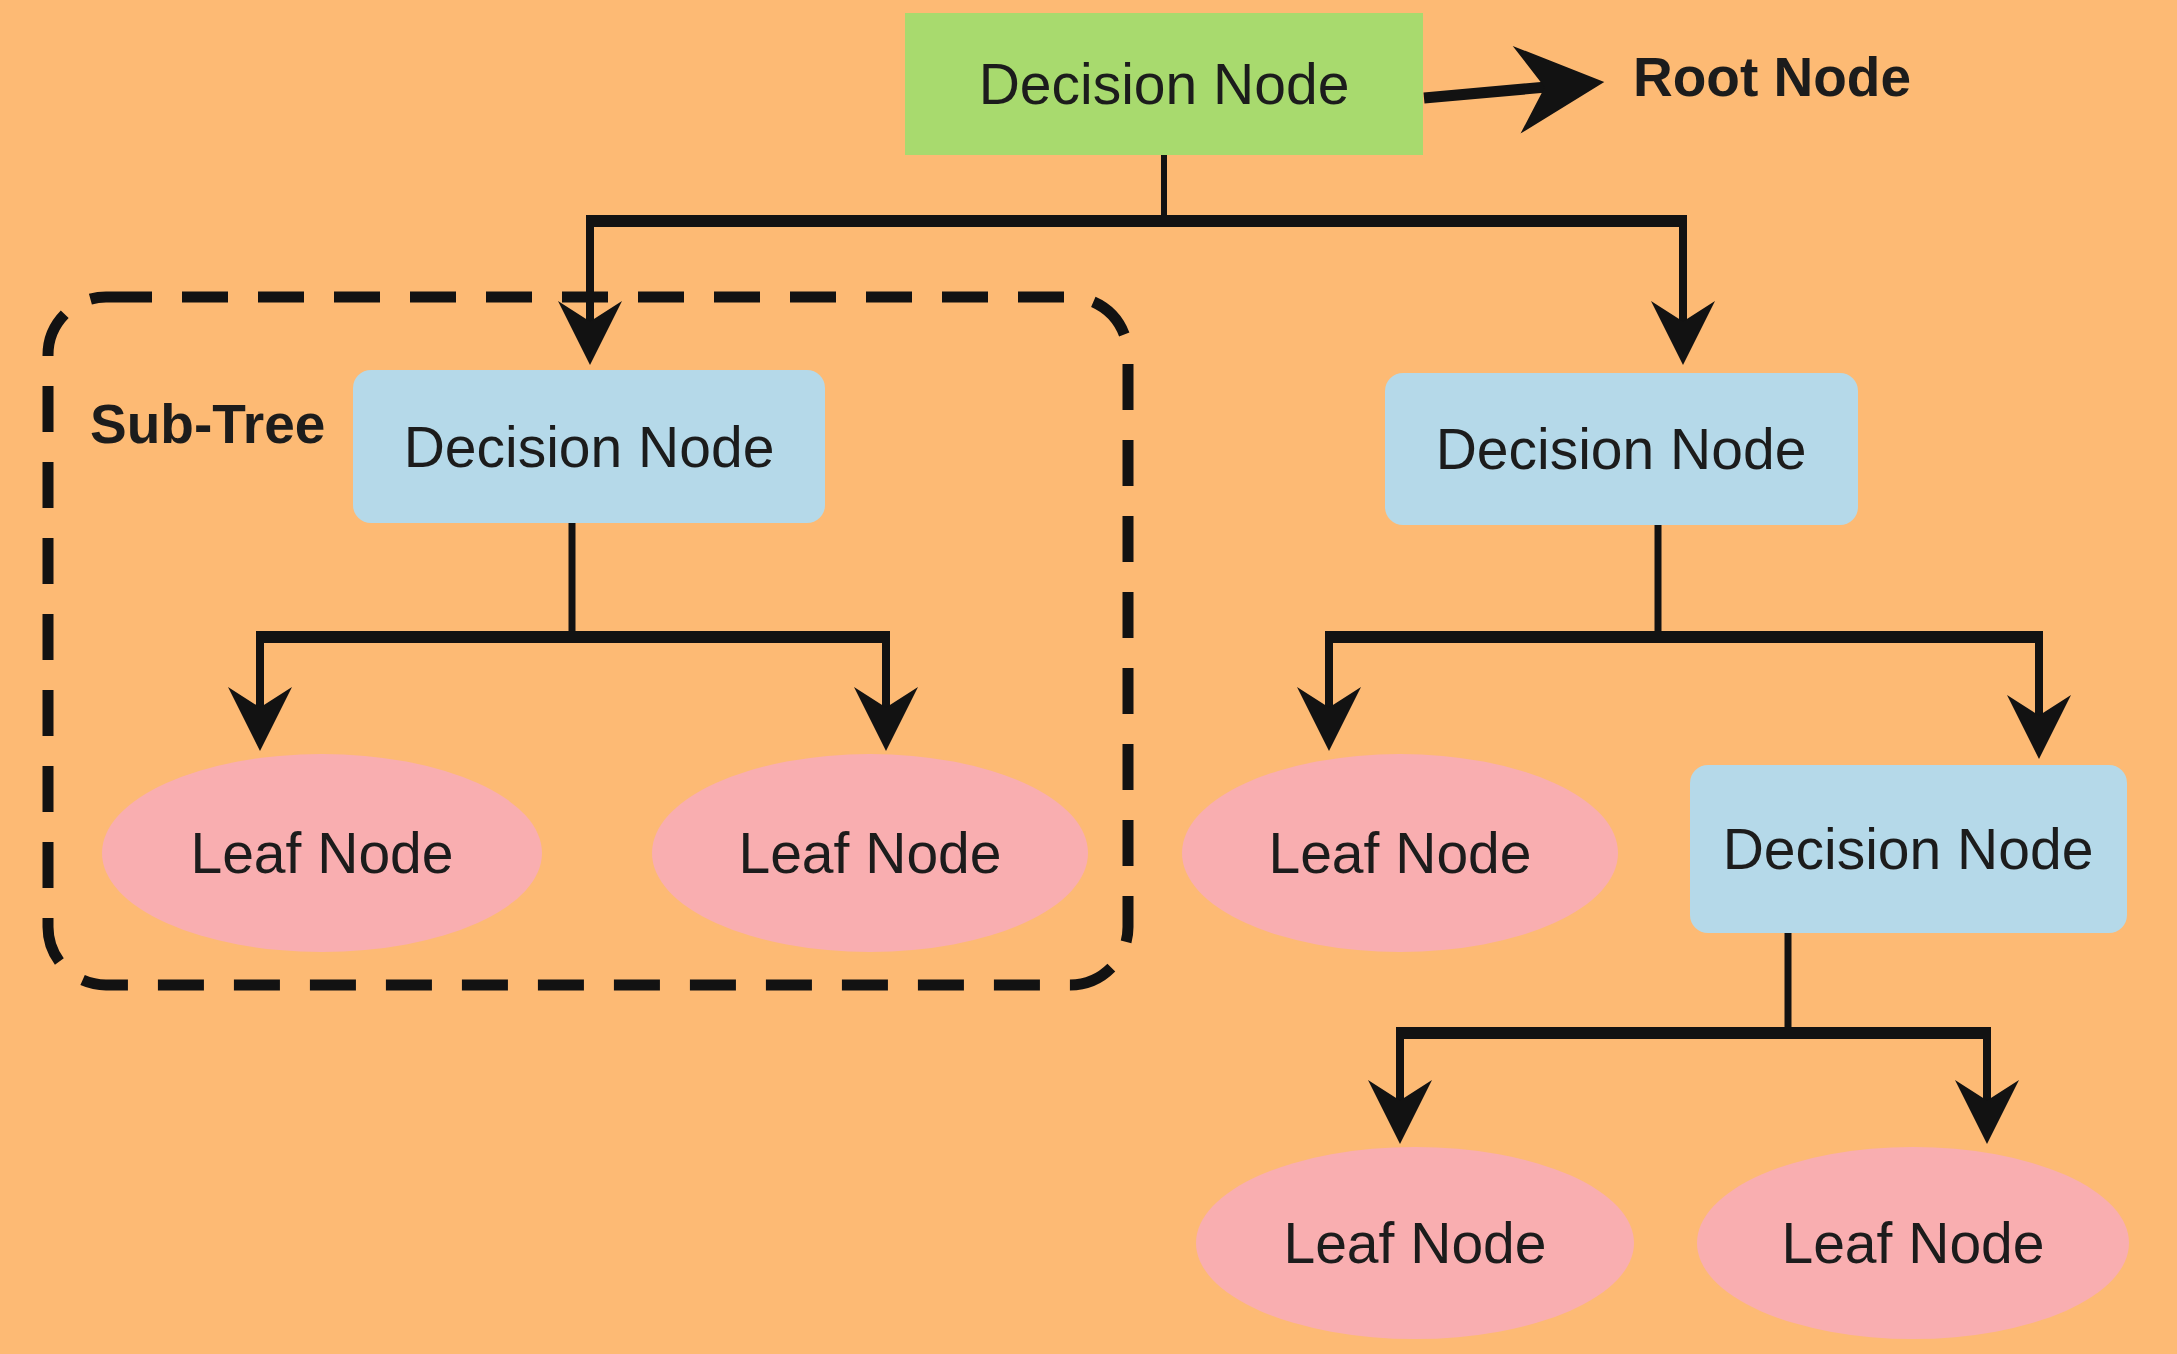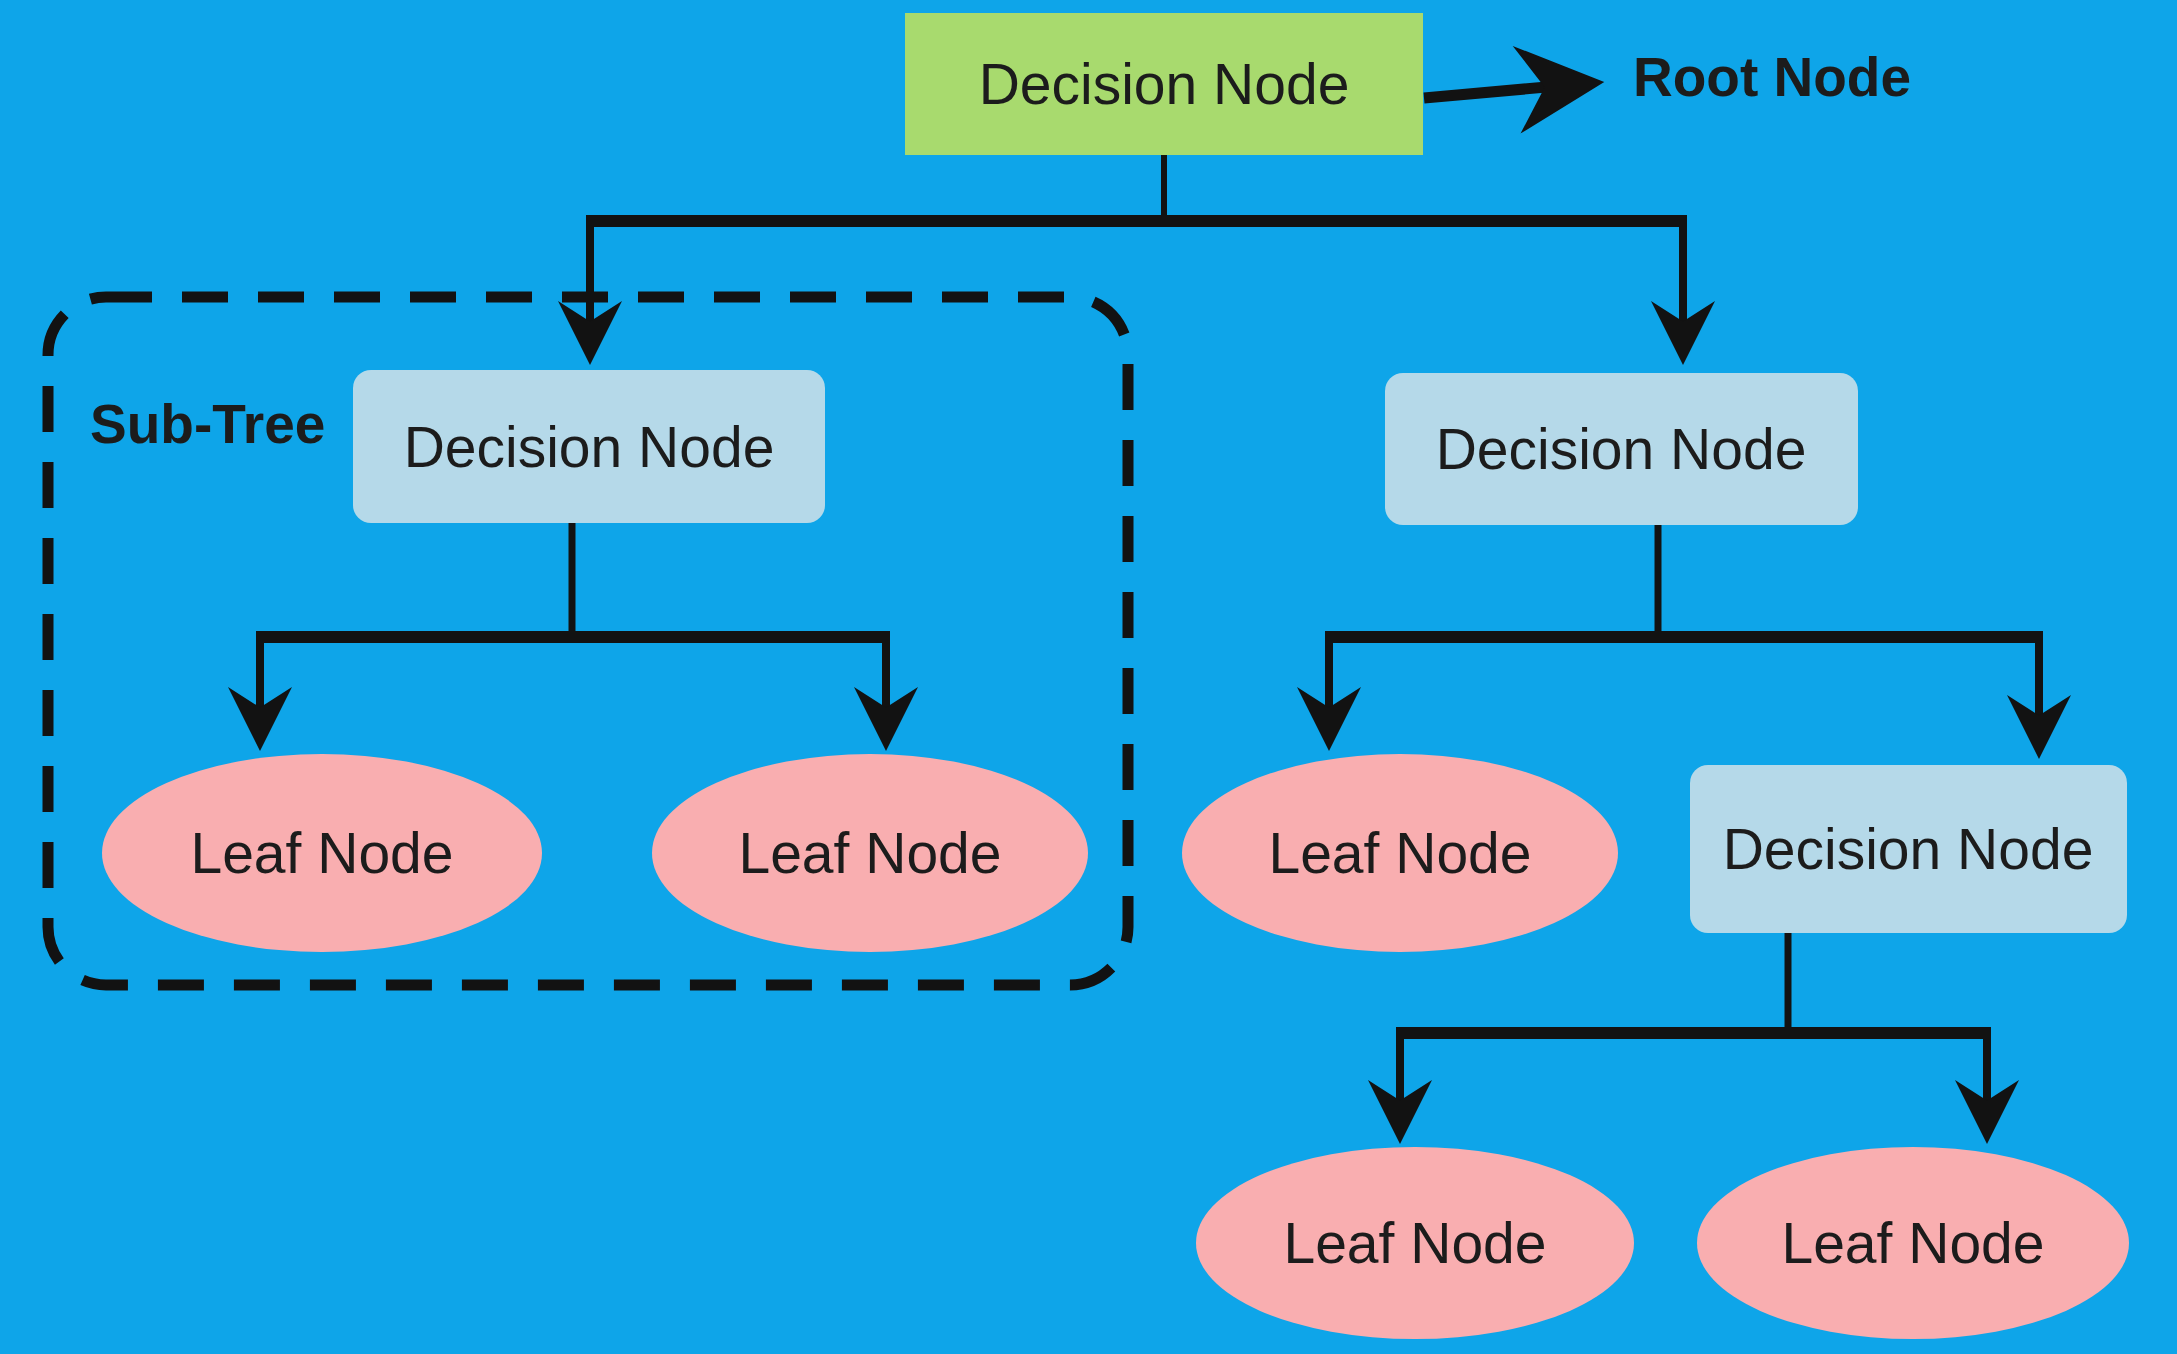--- a/index.html
+++ b/index.html
@@ -4,21 +4,21 @@
 <style>
   html, body {
     margin: 0;
     padding: 0;
     background: #ffffff;
   }
   .canvas {
     width: 2177px;
     height: 1354px;
     position: relative;
-    background: #0ea5e9;
+    background: #fdba74;
     overflow: hidden;
   }
   svg { display: block; }
   text {
     font-family: "Liberation Sans", sans-serif;
     fill: #1c1c1c;
   }
   .node-label {
     font-size: 57px;
     font-weight: 400;

